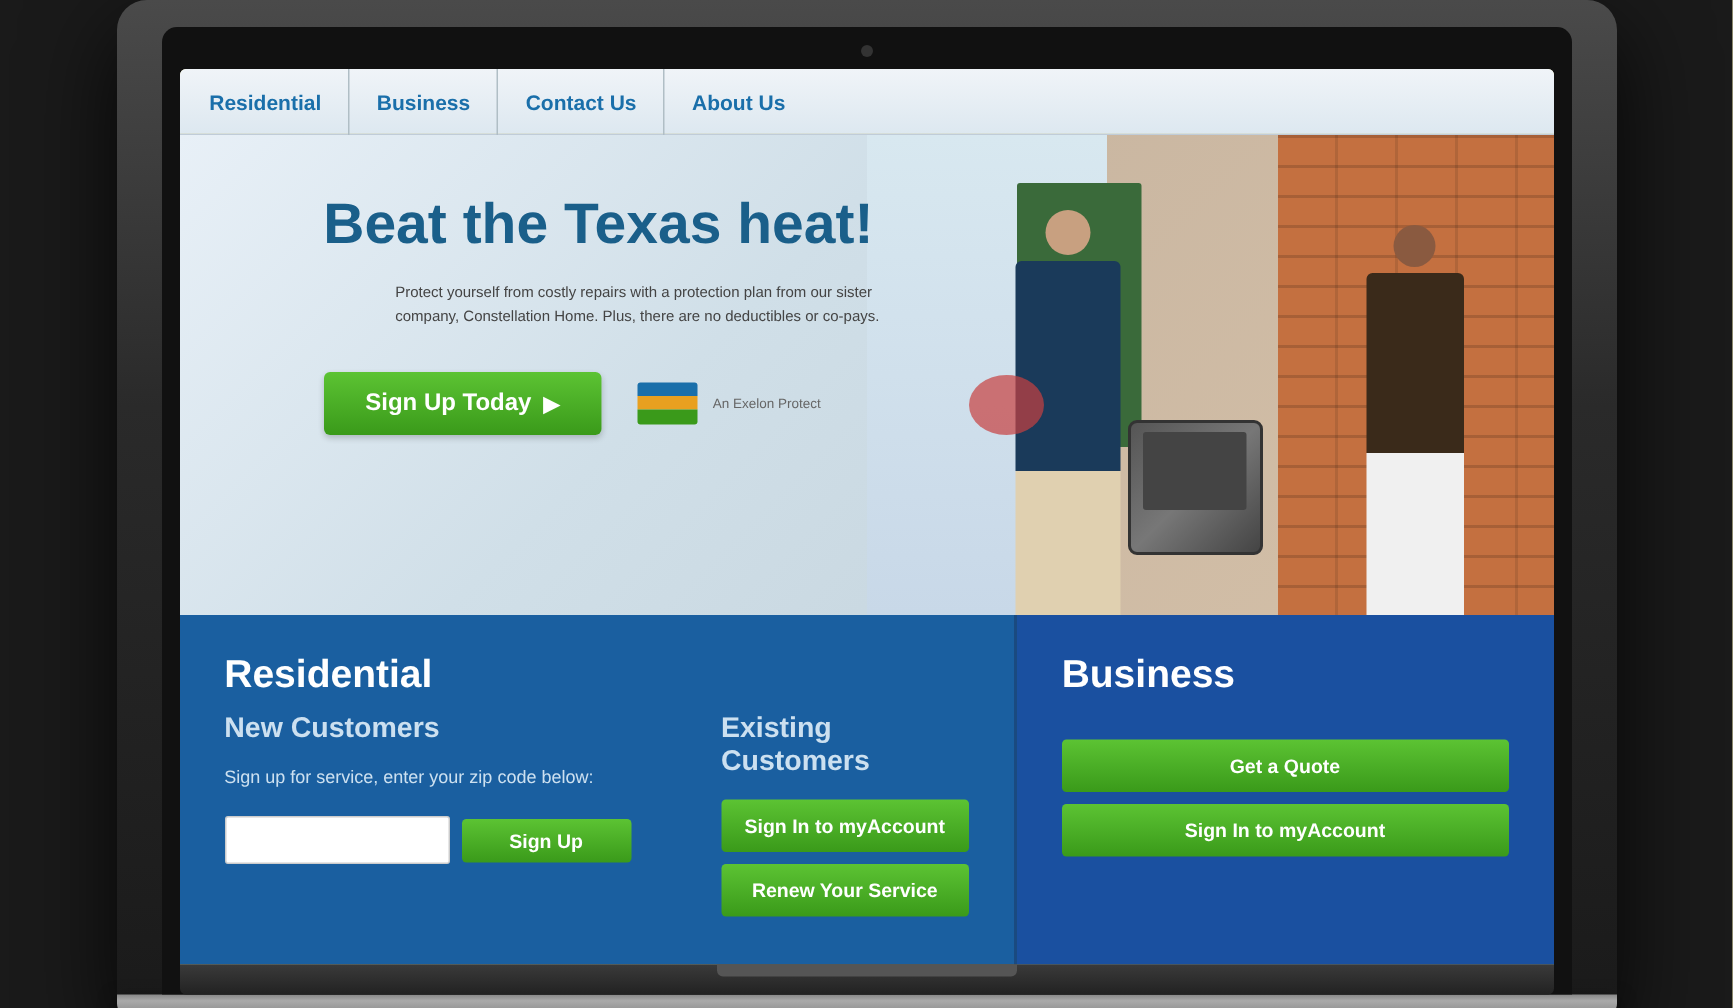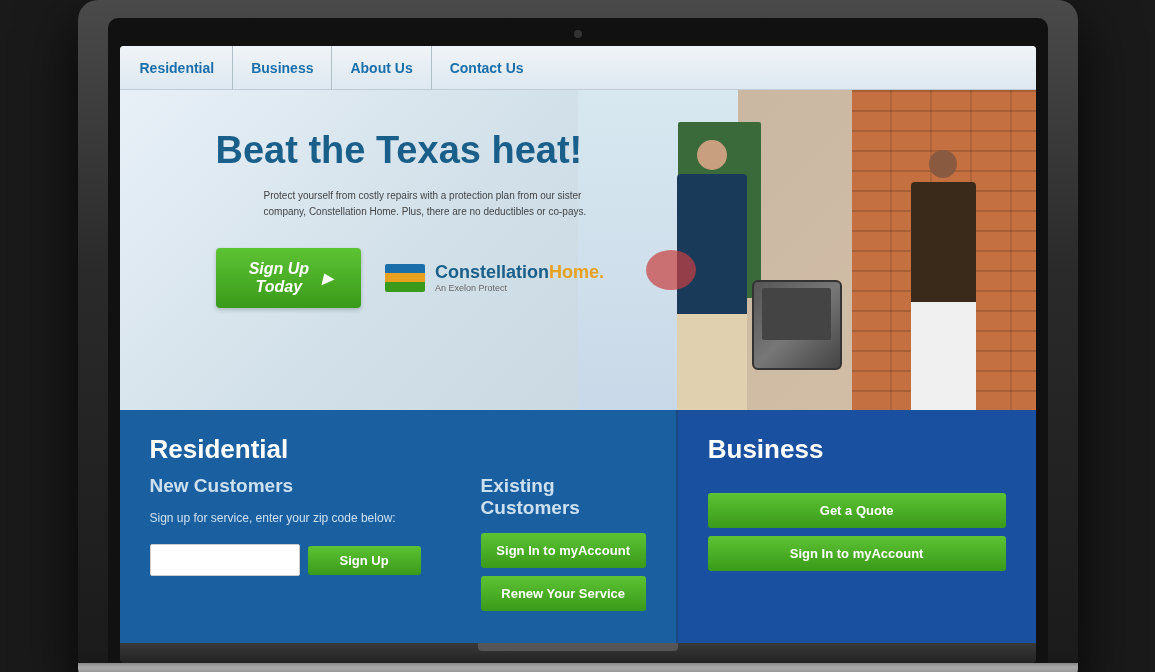--- a/index.html
+++ b/index.html
@@ -126,21 +126,20 @@
       font-size: 16px;
       font-weight: bold;
       padding: 12px 28px;
       border-radius: 4px;
       border: none;
       cursor: pointer;
       display: flex;
       align-items: center;
       gap: 8px;
       box-shadow: 0 2px 4px rgba(0,0,0,0.2);
-      font-style: italic;
     }
 
     .signup-btn-arrow {
       font-size: 14px;
     }
 
     .constellation-logo {
       display: flex;
       align-items: center;
       gap: 10px;
@@ -346,44 +345,41 @@
 <div class="laptop-outer">
   <div class="laptop-screen-bezel">
     <div class="laptop-camera"></div>
 
     <div class="browser-window">
 
       <nav class="nav-bar">
         <div class="nav-links">
           <a class="nav-link">Residential</a>
           <a class="nav-link">Business</a>
+          <a class="nav-link">Contact Us</a>
           <a class="nav-link">About Us</a>
-          <a class="nav-link">Contact Us</a>
         </div>
       </nav>
 
       <div class="hero">
         <div class="hero-content">
           <h1 class="hero-title">Beat the Texas heat!</h1>
           <p class="hero-subtitle">Protect yourself from costly repairs with a protection plan from our sister company, Constellation Home. Plus, there are no deductibles or co-pays.</p>
           <div class="hero-actions">
             <button class="signup-btn">
               <span>Sign Up Today</span>
               <span class="signup-btn-arrow">▶</span>
             </button>
             <div class="constellation-logo">
               <div class="constellation-flag">
                 <div class="constellation-flag-stripe1"></div>
                 <div class="constellation-flag-stripe2"></div>
                 <div class="constellation-flag-stripe3"></div>
               </div>
               <div>
-                <div style="font-size:18px;font-weight:bold;color:#1a5f8a;">
-                  <span>Constellation</span><span style="color:#e8a020;">Home.</span>
-                </div>
                 <div style="font-size:9px;color:#666;">An Exelon Protect</div>
               </div>
             </div>
           </div>
         </div>
 
         <div class="hero-image-area">
           <div class="hero-bg-image">
 
             <div style="position:absolute;left:0;top:0;width:35%;height:100%;background:linear-gradient(180deg,#d8e8f0 0%,#c8d8e8 100%);"></div>

